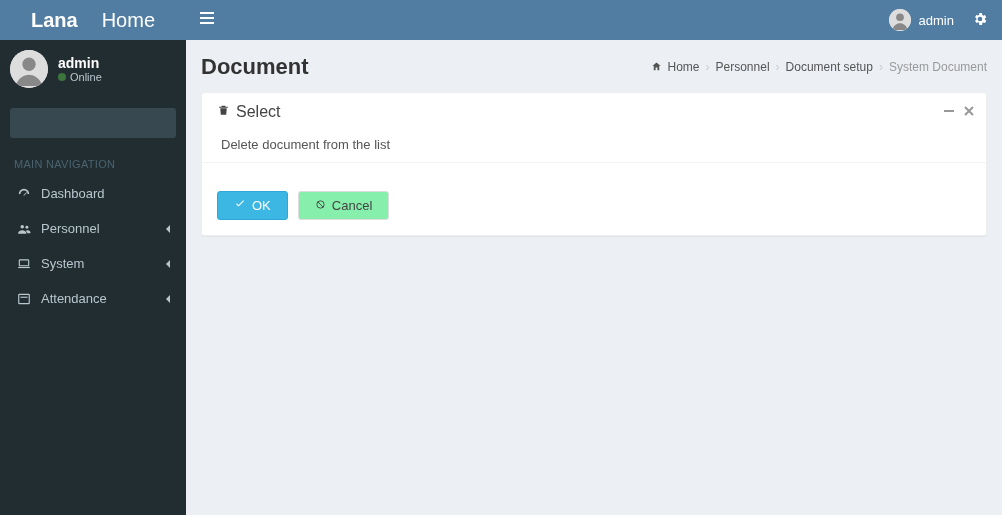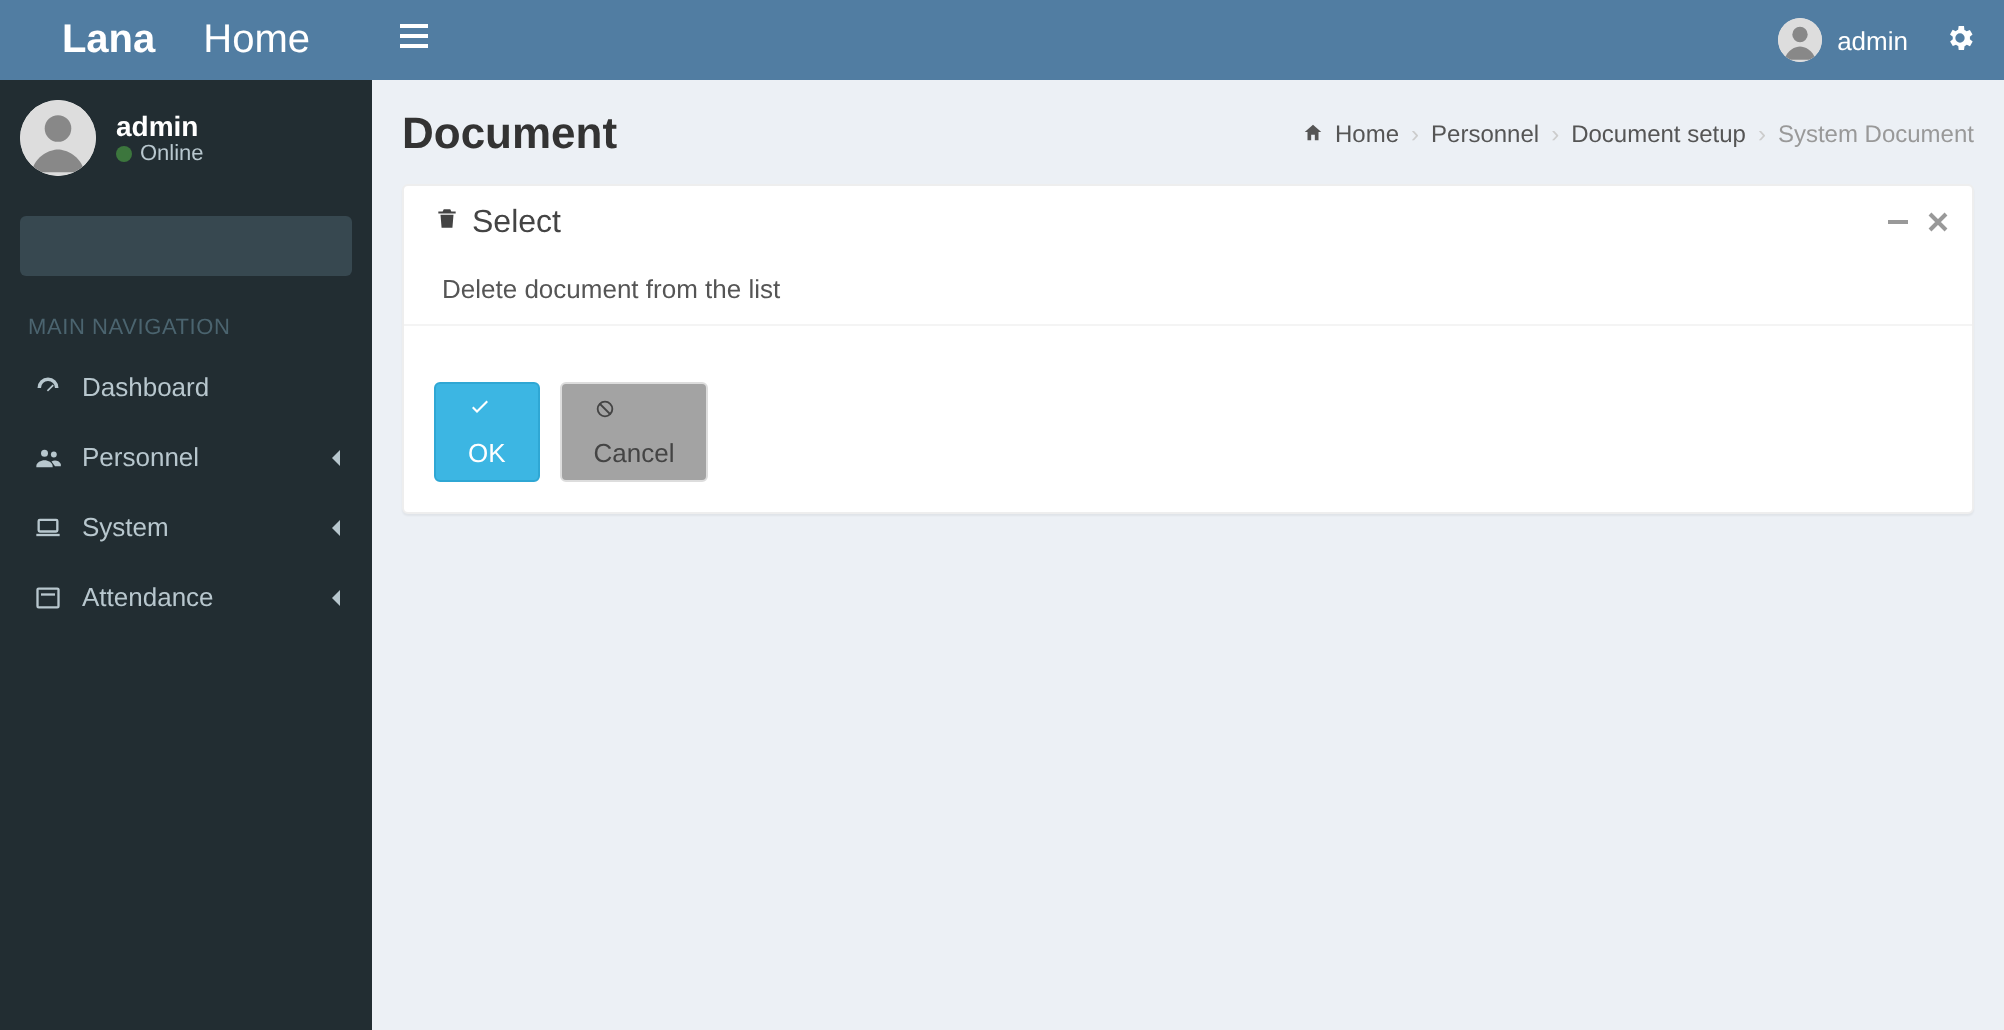--- a/index.html
+++ b/index.html
@@ -48,24 +48,24 @@
 .box-header { padding: 10px 15px 2px; position: relative; }
 .box-title { font-size: 16px; color: #444; font-weight: 400; display: flex; align-items: center; gap: 6px; }
 .box-title svg { width: 13px; height: 13px; fill: #444; }
 .box-subtitle { font-size: 13px; color: #555; margin-top: 16px; padding-left: 4px; }
 .box-tools { position: absolute; right: 12px; top: 10px; display: flex; gap: 10px; }
 .box-tool { color: #999; cursor: pointer; }
 .box-tool svg { width: 10px; height: 10px; fill: #999; }
 .box-body { padding: 15px; border-top: 1px solid #f4f4f4; margin-top: 8px; }
 .well { border: 1px solid #bdbdbd; background: #fff; padding: 8px 10px; font-size: 13px; color: #333; min-height: 80px; border-radius: 1px; }
 .btn-row { margin-top: 13px; display: flex; gap: 10px; }
-.btn { display: inline-flex; align-items: flex-start; gap: 6px; padding: 6px 16px; font-size: 13px; border-radius: 3px; cursor: pointer; border: 1px solid transparent; flex-direction: column; }
+.btn { display: inline-flex; align-items: flex-end; gap: 6px; padding: 6px 16px; font-size: 13px; border-radius: 3px; cursor: pointer; border: 1px solid transparent; }
 .btn-info { background: #3cb6e3; border-color: #2fa7d4; color: #fff; }
 .btn-info svg { width: 12px; height: 12px; fill: #fff; }
-.btn-default { background: #a3a3a3; border-color: #ddd; color: #444; }
+.btn-default { background: #86efac; border-color: #ddd; color: #444; }
 .btn-default svg { width: 11px; height: 11px; fill: #444; }
 </style>
 </head>
 <body>
 
 <div class="topbar">
   <div class="logo">
     <span class="bold">Lana</span>
       <span>Home</span>
   </div>

